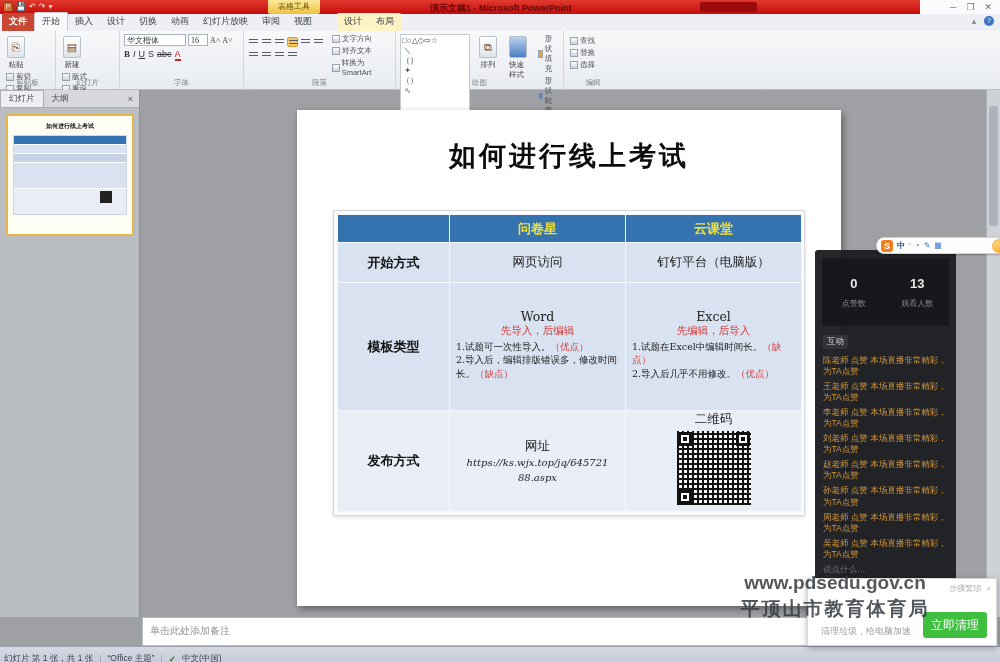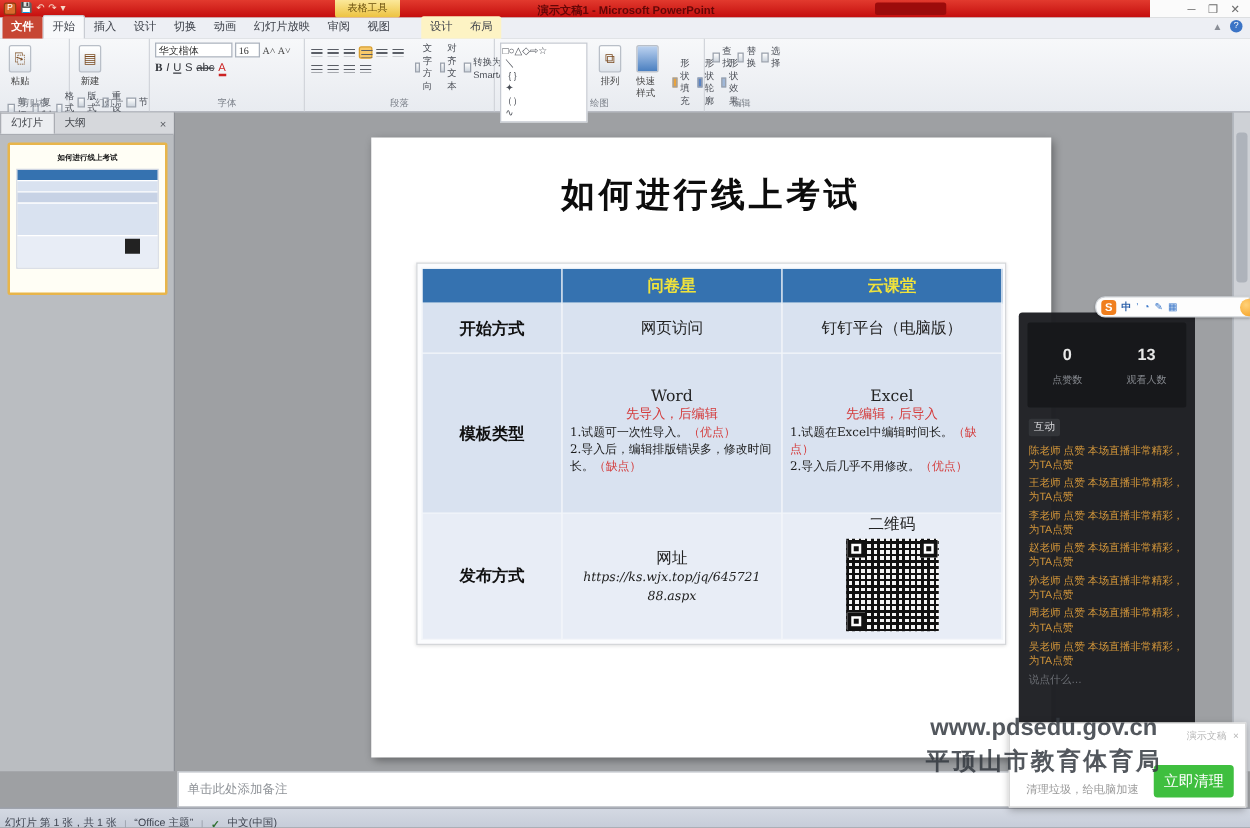--- a/index.html
+++ b/index.html
@@ -37,21 +37,21 @@
   
   .ribbon { position:absolute; left:0; top:31px; width:1000px; height:59px;
     background: linear-gradient(#f7f8fa, #e8ebf0); border-bottom:1px solid #b9bdc6; display:flex; }
   .rgroup { position:relative; height:100%; border-right:1px solid #d2d5db; padding:3px 4px 12px; }
   .rgroup-label { position:absolute; bottom:1px; left:0; right:0; text-align:center;
     font-size:7.5px; color:#7c818a; }
   .bigbtn { display:inline-flex; flex-direction:column; align-items:center; font-size:7.5px;
     color:#444; gap:2px; padding:2px 3px; }
   .bigglyph { width:18px; height:22px; border:1px solid #b9bfc8; background:linear-gradient(#fff,#dde3ea);
     font-size:11px; text-align:center; line-height:20px; color:#7a4a1f; border-radius:2px; }
-  .smallcol { display:inline-flex; flex-direction:row; gap:2px; vertical-align:top; margin-left:2px; }
+  .smallcol { display:inline-flex; flex-direction:column; gap:2px; vertical-align:top; margin-left:2px; }
   .sbtn { display:flex; align-items:center; gap:2px; font-size:7.5px; color:#4a4e56; }
   .sicon { width:8px; height:8px; border:1px solid #9aa1ac; background:linear-gradient(#fefefe,#ccd4dd); }
   .fontrow { display:flex; gap:2px; align-items:center;font-family:Liberation Serif, serif; }
   .fontbox { border:1px solid #abb2bd; background:#fff; font-size:8px; color:#333; padding:0 2px;
     height:12px; line-height:11px; }
   .charbtns { display:flex; gap:3px; margin-top:3px; font-size:9px; color:#33363c; align-items:baseline; }
   .charbtns b { font-family:"Liberation Serif", serif; }
   .alignbar { display:flex; gap:2px; margin-top:3px; }
   .al { width:11px; height:10px; padding:2px 1px; }
   .al i { display:block; height:6px; width:9px;
@@ -463,20 +463,21 @@
       <div class="stat">
         <div class="v">13</div>
         <div class="l">观看人数</div>
       </div>
     </div>
     <span class="sectionchip">互动</span>
     <div class="msgs">
       <div class="msg">陈老师 点赞 本场直播非常精彩，为TA点赞</div>
       <div class="msg">王老师 点赞 本场直播非常精彩，为TA点赞</div>
       <div class="msg">李老师 点赞 本场直播非常精彩，为TA点赞</div>
+      <div class="msg">刘老师 点赞 本场直播非常精彩，为TA点赞</div>
       <div class="msg">赵老师 点赞 本场直播非常精彩，为TA点赞</div>
       <div class="msg">孙老师 点赞 本场直播非常精彩，为TA点赞</div>
       <div class="msg">周老师 点赞 本场直播非常精彩，为TA点赞</div>
       <div class="msg">吴老师 点赞 本场直播非常精彩，为TA点赞</div>
     </div>
     <div class="saysth">说点什么…</div>
   </div>
 
   <div class="imebar">
     <span class="slogo">S</span>
@@ -494,21 +495,21 @@
     <span>幻灯片 第 1 张，共 1 张</span>
     <span class="sep">|</span>
     <span>“Office 主题”</span>
     <span class="sep">|</span>
     <span class="spellok">✓</span>
     <span>中文(中国)</span>
   </div>
 
   <div class="popup">
     <div class="toprow">
-      <span>演示文稿</span>
+      <span>步骤繁琐</span>
       <span>×</span>
     </div>
     <div class="desc">清理垃圾，给电脑加速</div>
     <div class="act">立即清理</div>
   </div>
 
   <div class="watermark">
     <div class="w1">www.pdsedu.gov.cn</div>
     <div class="w2">平顶山市教育体育局</div>
   </div>

